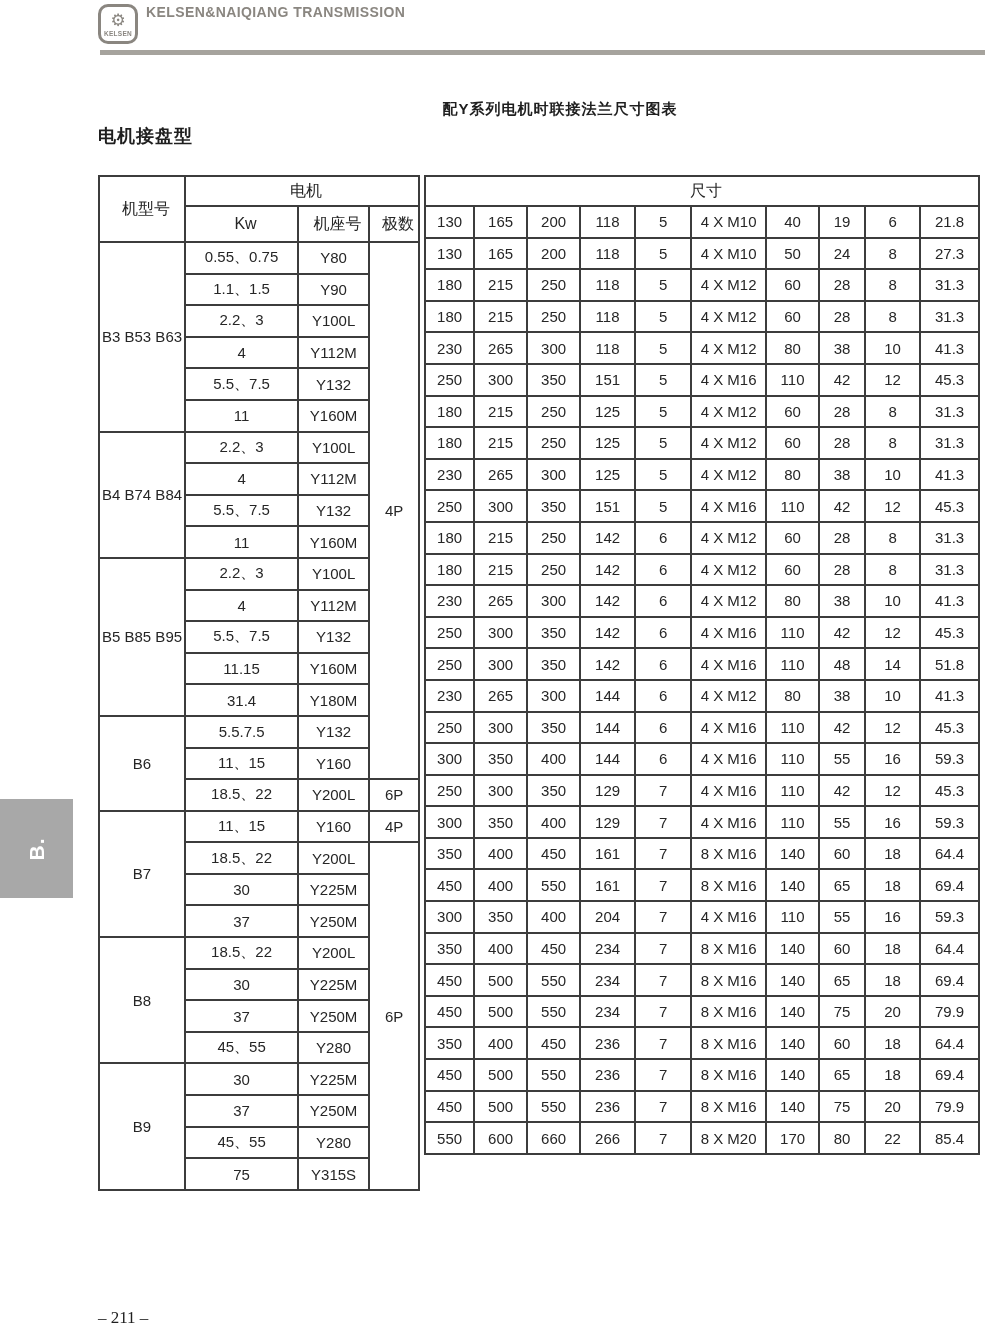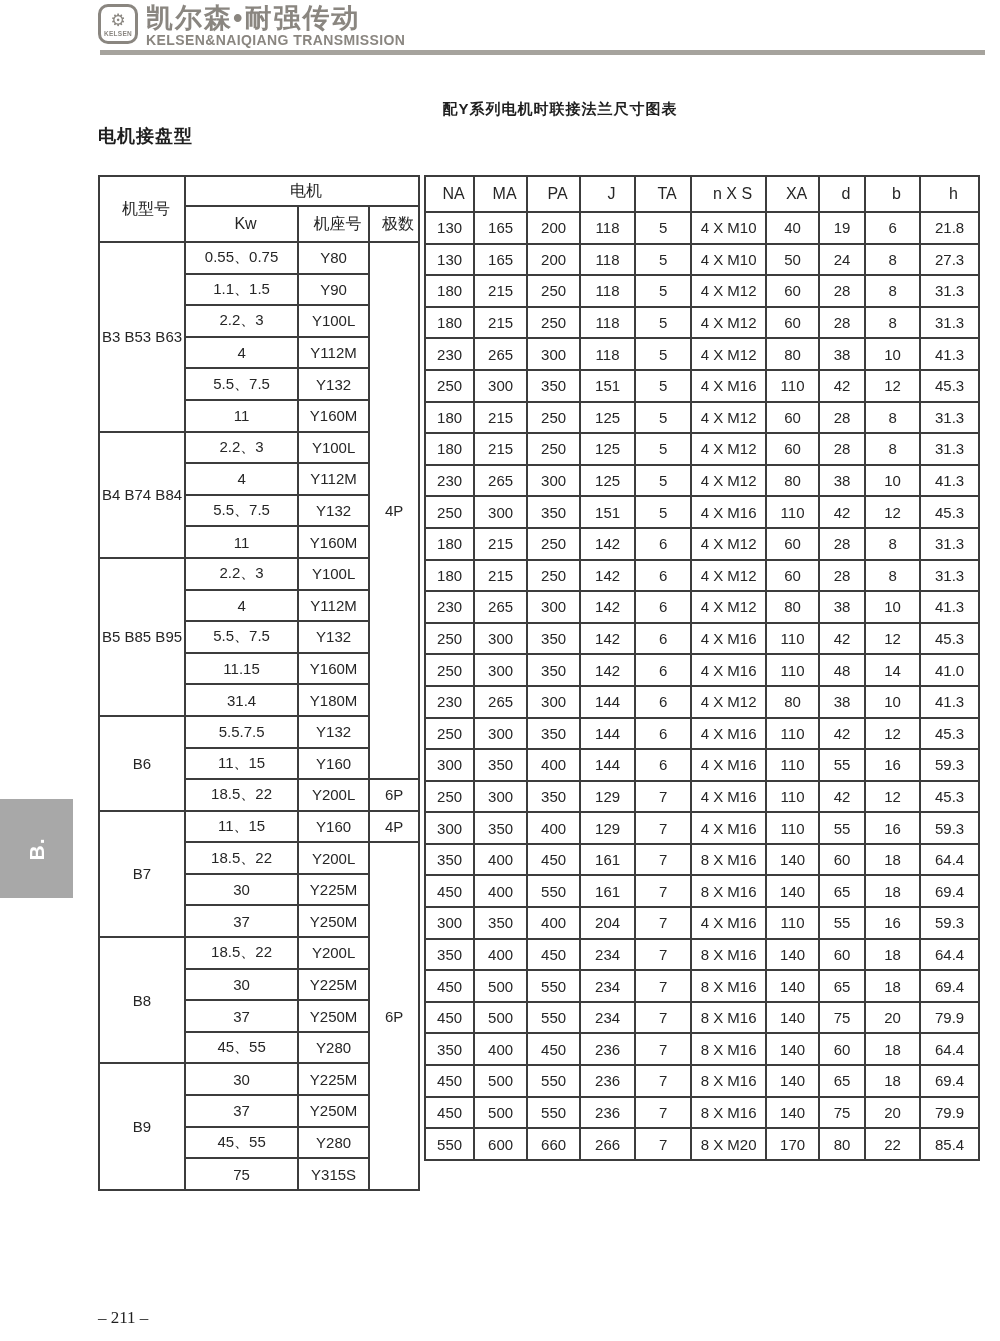--- a/index.html
+++ b/index.html
@@ -54,21 +54,20 @@
 <body>
 
 <div class="page">
 
   <header class="brand">
     <div class="logo-badge">
       <span class="logo-gear">⚙</span>
       <span class="logo-text">KELSEN</span>
     </div>
     <div class="brand-text">
-      <div class="brand-cn">凯尔森•耐强传动</div>
       <div class="brand-en">KELSEN&amp;NAIQIANG TRANSMISSION</div>
     </div>
   </header>
   <div class="brand-rule"></div>
 
   <h1 class="doc-title">配Y系列电机时联接法兰尺寸图表</h1>
   <h2 class="doc-subtitle">电机接盘型</h2>
 
   <div class="table-wrap">
     <table class="tbl tbl-left">
@@ -237,32 +236,23 @@
           <col style="width:53px">
           <col style="width:55px">
         <col style="width:56px">
           <col style="width:75px">
           <col style="width:53px">
           <col style="width:46px">
         <col style="width:55px">
           <col style="width:59px">
       </colgroup>
       <thead>
-        <tr class="hrow2">
-            <th>NA</th>
-            <th>MA</th>
-            <th>PA</th>
-            <th>J</th>
-            <th>TA</th>
-            <th>n X S</th>
-            <th>XA</th>
-            <th>d</th>
-            <th>b</th>
-            <th>h</th>
-          </tr>
+        <tr class="hrow1">
+          <th colspan="10">尺寸</th>
+        </tr>
       </thead>
       <tbody>
           <tr>
             <td>130</td>
             <td>165</td>
             <td>200</td>
             <td>118</td>
             <td>5</td>
             <td>4 X M10</td>
             <td>40</td>
@@ -429,21 +419,21 @@
           <tr>
             <td>250</td>
             <td>300</td>
             <td>350</td>
             <td>142</td>
             <td>6</td>
             <td>4 X M16</td>
             <td>110</td>
             <td>48</td>
             <td>14</td>
-            <td>41.0</td>
+            <td>51.8</td>
           </tr>
           <tr>
             <td>230</td>
             <td>265</td>
             <td>300</td>
             <td>144</td>
             <td>6</td>
             <td>4 X M12</td>
             <td>80</td>
             <td>38</td>

